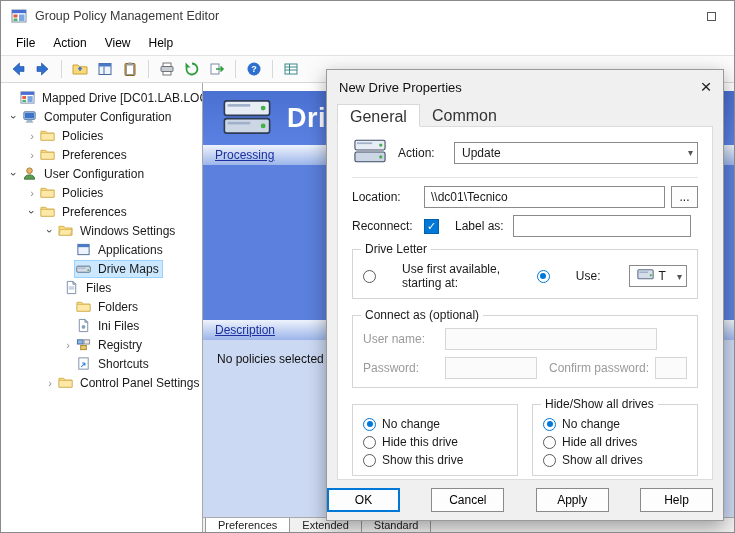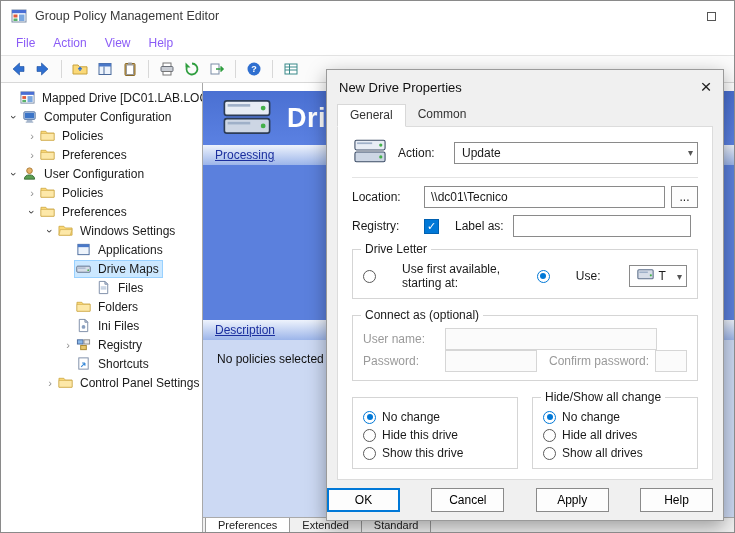--- a/index.html
+++ b/index.html
@@ -11,21 +11,21 @@
   }
 
   
   .titlebar { height:30px; display:flex; align-items:center; padding:0 10px; background:#fff; }
   .titlebar .appicon { width:16px; height:16px; margin-right:8px; }
   .titlebar .title { font-size:12.5px; color:#3a3a3a; flex:1; }
   .winbtn { width:26px; height:20px; display:flex; align-items:center; justify-content:center; color:#444; }
   .maxglyph { width:9px; height:9px; border:1px solid #555; display:inline-block; }
 
   .menubar { height:24px; display:flex; align-items:center; background:#fff; padding-left:6px; }
-  .menuitem { padding:3px 9px; color:#8b5cf6; cursor:default; }
+  .menuitem { padding:3px 9px; color:#000000; cursor:default; }
 
   .toolbar { height:28px; display:flex; align-items:center; background:#fbfbfb;
     border-top:1px solid #e3e3e3; border-bottom:1px solid #d8d8d8; padding-left:6px; gap:3px; }
   .tbtn { width:22px; height:22px; display:flex; align-items:center; justify-content:center; }
   .tbtn svg { display:block; }
   .tsep { width:1px; height:18px; background:#d8d8d8; margin:0 4px; }
 
   
   .tree { position:absolute; left:0; top:82px; width:202px; bottom:0; background:#fff;
     border-right:1px solid #a8a8a8; padding-top:5px; overflow:hidden; }
@@ -56,21 +56,21 @@
 
   
   .dialog { position:absolute; left:325px; top:68px; width:398px; height:452px; background:#f0f0f0;
     border:1px solid #9a9a9a; box-shadow:0 6px 18px rgba(0,0,0,0.35); z-index:50;
     display:flex; flex-direction:column; }
   .dtitlebar { height:34px; display:flex; align-items:center; padding-left:12px; }
   .dtitle { font-size:13px; color:#111; flex:1; }
   .dclose { width:34px; height:30px; display:flex; align-items:center; justify-content:center;
     font-size:19px; color:#222; cursor:default; }
   .dtabs { display:flex; padding-left:10px; height:22px; position:relative; z-index:2; }
-  .dtab { padding:3px 12px 2px; font-size:12px; color:#333; }
+  .dtab { padding:3px 12px 2px; font-size:16px; color:#333; }
   .dtab.active { background:#fff; border:1px solid #d8d8d8; border-bottom:1px solid #fff; margin-bottom:-1px; }
   .tabpage { flex:1; background:#fff; border:1px solid #dcdcdc; margin:0 10px; padding:10px 14px 8px; position:relative; z-index:1; overflow:hidden; }
 
   .row { display:flex; align-items:center; }
   .lbl { color:#1a1a1a; }
   .dim { color:#9a9a9a; }
 
   .combo { height:22px; background:#fff; border:1px solid #8a8a8a; display:flex; align-items:center;
     padding:0 4px 0 7px; position:relative; }
   .combo .chev { margin-left:auto; color:#555; font-size:10px; padding-left:6px; }
@@ -306,21 +306,21 @@
             <rect x="0.8" y="5.5" width="14.4" height="6.5" rx="1" fill="#d7dde8" stroke="#5d6f8a"></rect>
             <rect x="2.2" y="7" width="8" height="1.2" fill="#9fb0c8"></rect>
             <circle cx="13" cy="9.8" r="0.9" fill="#43b049"></circle>
           </svg>
         </span>
       <span class="tlabel">Drive Maps</span>
     </span>
   </div>
 
 
-  <div class="titem" style="padding-left:80px">
+  <div class="titem" style="padding-left:48px">
     <span class="exp"></span>
     <span class="ticon">
         <svg viewBox="0 0 16 16" width="15" height="15">
           <path d="M3.5 1.5h6l3 3v10h-9z" fill="#fff" stroke="#7b8ca6"></path>
           <path d="M9.5 1.5v3h3z" fill="#d8e2ee" stroke="#7b8ca6"></path>
           <rect x="5" y="7" width="6" height="1" fill="#9ab0cc"></rect>
           <rect x="5" y="9" width="6" height="1" fill="#9ab0cc"></rect>
         </svg>
       </span>
     <span class="tlabel">Files</span>
@@ -452,21 +452,21 @@
 
     <div class="row" style="margin-bottom:7px">
       <span class="lbl" style="width:72px">Location:</span>
       <span class="tbox" style="flex:1">
         <span>\\dc01\Tecnico</span>
       </span>
       <span class="browse">...</span>
     </div>
 
     <div class="row">
-      <span class="lbl" style="width:72px">Registry:</span>
+      <span class="lbl" style="width:72px">Reconnect:</span>
       <span class="chk">✓</span>
       <span class="lbl" style="margin-left:16px; width:58px">Label as:</span>
       <span class="tbox" style="width:178px">
         <span></span>
       </span>
     </div>
 
     <div class="group">
       <span class="gtitle">Drive Letter</span>
       <div class="row" style="gap:20px">
@@ -481,21 +481,21 @@
                 <circle cx="13" cy="6.8" r="1" fill="#43b049"></circle>
               </svg></span>
           <span>T</span>
           <span class="chev">▾</span>
         </span>
       </div>
     </div>
 
     <div class="group" style="margin-top:16px">
       <span class="gtitle">Connect as (optional)</span>
-      <div class="row" style="">
+      <div class="row" style="margin-bottom:7px">
         <span class="lbl dim" style="width:82px">User name:</span>
         <span class="tbox disabled" style="width:212px"></span>
       </div>
       <div class="row">
         <span class="lbl dim" style="width:82px">Password:</span>
         <span class="tbox disabled" style="width:92px"></span>
         <span class="lbl dim" style="margin-left:12px; margin-right:6px">Confirm password:</span>
         <span class="tbox disabled" style="flex:1"></span>
       </div>
     </div>
@@ -509,21 +509,21 @@
         <div class="row" style="margin-bottom:4px">
           <span class="radio"></span>
           <span class="lbl">Hide this drive</span>
         </div>
         <div class="row">
           <span class="radio"></span>
           <span class="lbl">Show this drive</span>
         </div>
       </div>
       <div class="group" style="flex:1; margin-top:16px">
-        <span class="gtitle">Hide/Show all change</span>
+        <span class="gtitle">Hide/Show all drives</span>
         <div class="row" style="margin-bottom:4px">
           <span class="radio on"></span>
           <span class="lbl">No change</span>
         </div>
         <div class="row" style="margin-bottom:4px">
           <span class="radio"></span>
           <span class="lbl">Hide all drives</span>
         </div>
         <div class="row">
           <span class="radio"></span>

